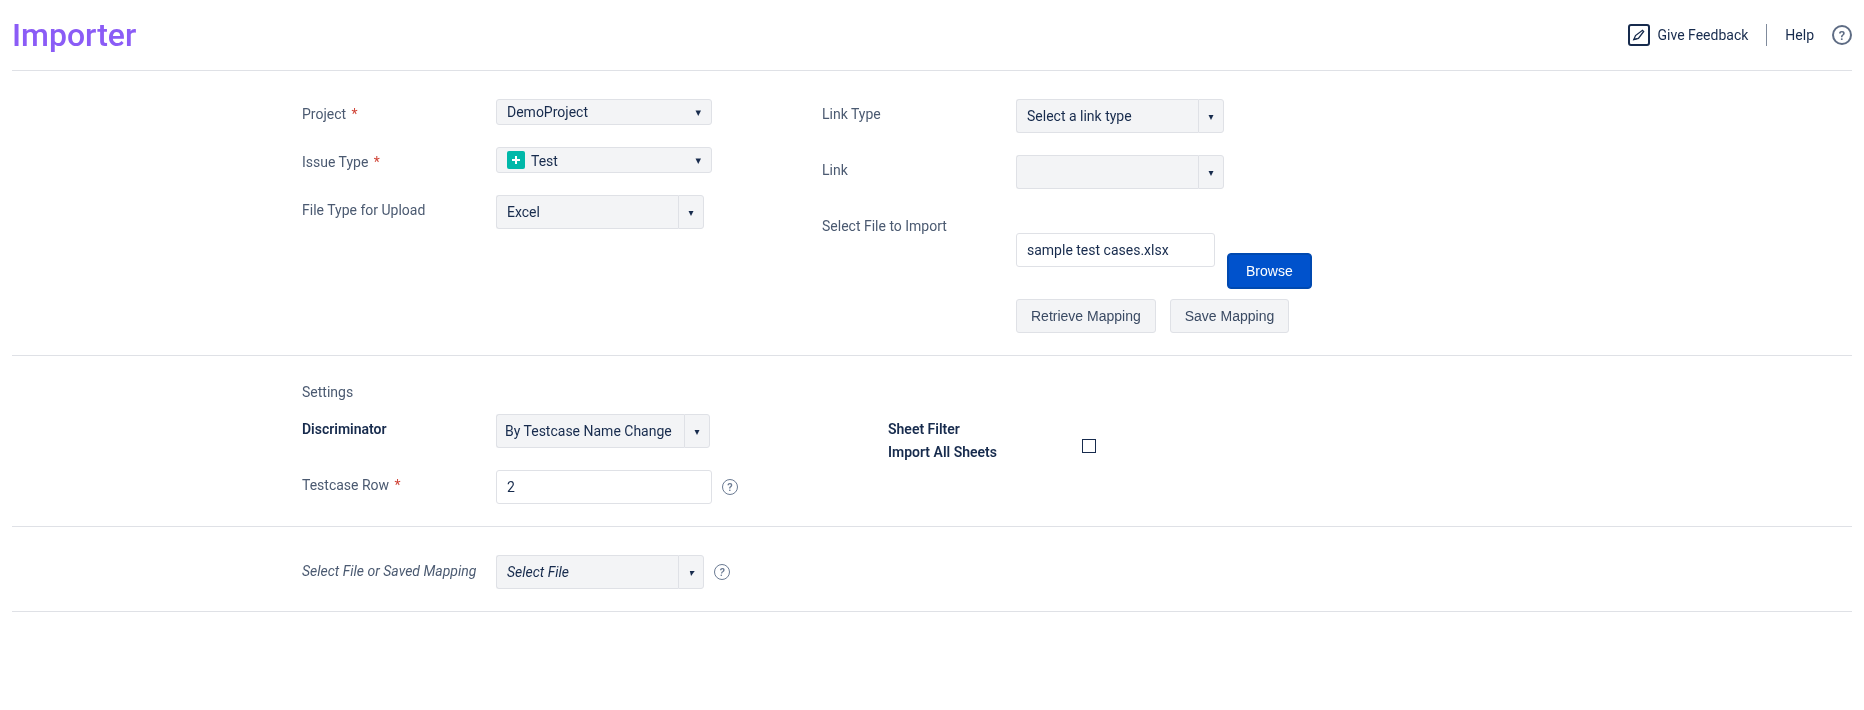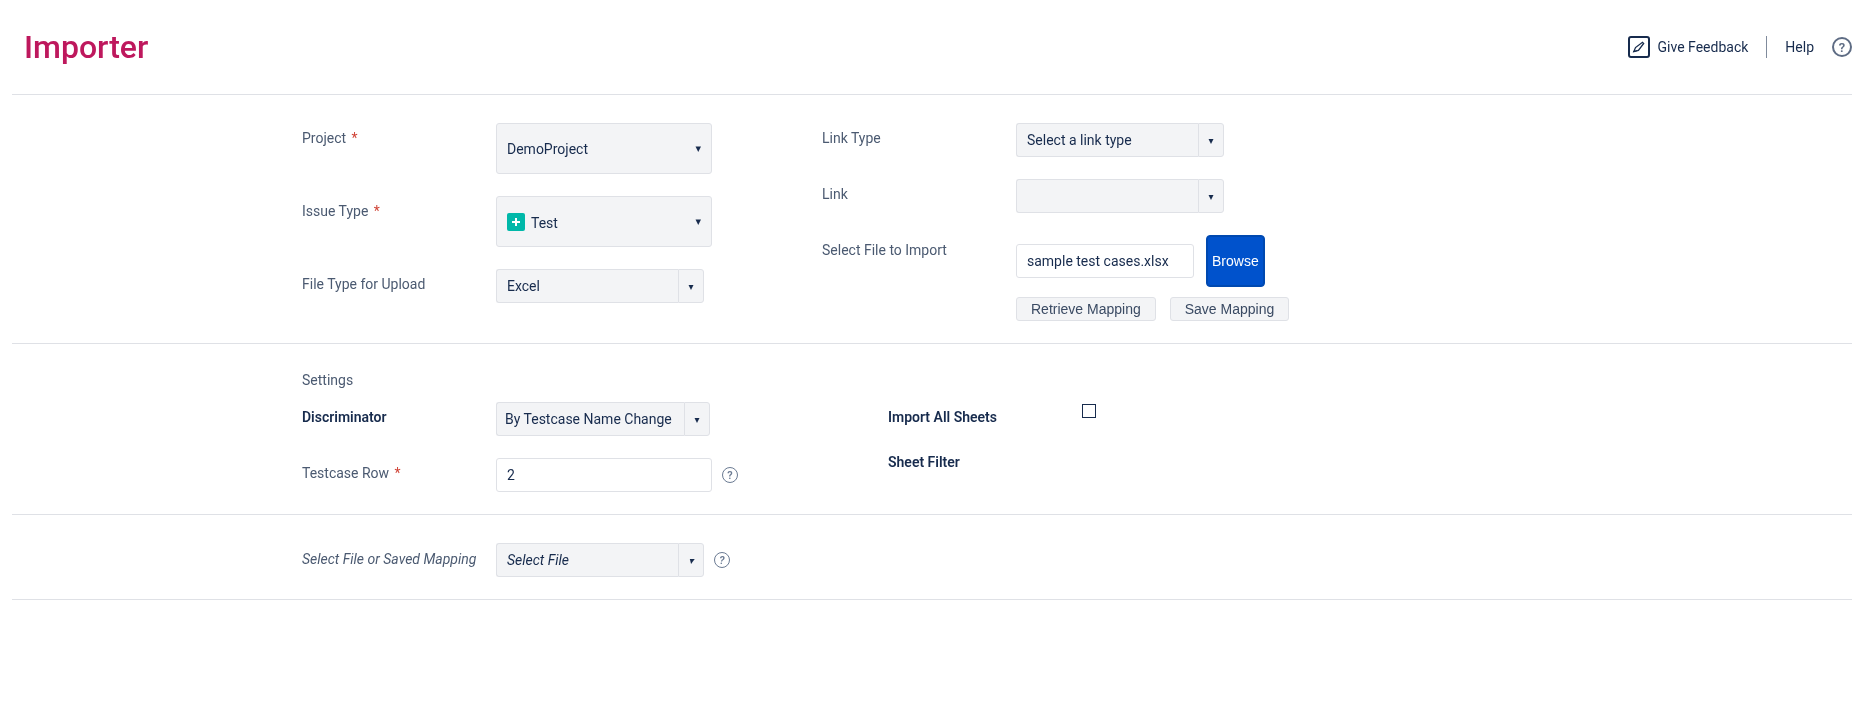--- a/index.html
+++ b/index.html
@@ -17,22 +17,22 @@
   .header {
     display: flex;
     align-items: center;
     justify-content: space-between;
     padding: 8px 0 16px 0;
     border-bottom: 1px solid #dfe1e6;
   }
   .header h1 {
     font-size: 32px;
     font-weight: 500;
-    color: #be185d;
-    margin: 12px;
+    color: #8b5cf6;
+    margin: 0;
   }
   .header-right {
     display: flex;
     align-items: center;
     gap: 18px;
   }
   .feedback {
     display: inline-flex;
     align-items: center;
     gap: 8px;
@@ -72,21 +72,21 @@
   }
 
   .section {
     padding: 28px 0 22px 0;
     border-bottom: 1px solid #dfe1e6;
   }
   .section.last { border-bottom: 1px solid #dfe1e6; font-style: italic; }
   .req { color: #d04437; margin-left: 2px; }
 
   .select, .combo, .input-text {
-    height: 51px;
+    height: 26px;
     border: 1px solid #dfe1e6;
     background: #f3f4f6;
     color: #172b4d;
     padding: 0 10px;
     display: inline-flex;
     align-items: center;
     border-radius: 3px;
     font-size: 14px;
   }
   .combo {
@@ -132,42 +132,43 @@
 
   .input-white {
     background: #ffffff;
     border: 1px solid #dfe1e6;
     height: 34px;
     padding: 0 10px;
     border-radius: 3px;
     font-size: 14px;
     color: #172b4d;
   }
-  .file-input { width: 178px; display:inline-flex; align-items:center; }
+  .file-input { width: 199px; display:inline-flex; align-items:center; }
   .num-input { width: 216px; display:inline-flex; align-items:center; }
 
   .btn-primary {
     background: #0052cc;
     color: #ffffff;
     border: 1px solid #0049b0;
-    height: 52px;
-    padding: 0 5px;
+    height: 36px;
+    padding: 0 18px;
     border-radius: 4px;
     font-weight: 500;
     cursor: pointer;
     font-size: 14px;
+    margin-top: 42px;
   }
   .btn-primary.outline {
     box-shadow: 0 0 0 1px #0049b0 inset;
   }
   .btn-default {
     background: #f3f4f6;
     color: #3a4a63;
     border: 1px solid #dfe1e6;
-    height: 24px;
+    height: 34px;
     padding: 0 14px;
     border-radius: 3px;
     cursor: pointer;
     font-size: 14px;
   }
 
   .inline-gap { display: inline-flex; gap: 12px; align-items: center; }
 
   .issue-icon {
     width: 18px; height: 18px;
@@ -354,29 +355,29 @@
             <div class="flabel">
               <span>Testcase Row</span><span class="req"> *</span>
             </div>
             <div class="fctrl">
               <span class="input-white num-input">2</span>
               <span class="help-sm">?</span>
             </div>
           </div>
         </div>
         <div class="colB">
-          <div class="field-row">
-            <div class="flabel bold" style="width:194px;">Import All Sheets</div>
-            <div class="fctrl">
-              <span class="checkbox"></span>
-            </div>
-          </div>
           <div class="field-row" style="margin-bottom:0;">
             <div class="flabel bold" style="width:194px;">Sheet Filter</div>
             <div class="fctrl"></div>
+          </div>
+          <div class="field-row">
+            <div class="flabel bold" style="width:194px;">Import All Sheets</div>
+            <div class="fctrl">
+              <span class="checkbox"></span>
+            </div>
           </div>
         </div>
       </div>
     </div>
   </div>
 
   <div class="section last">
     <div class="top-form">
       <div class="field-row" style="margin-bottom:0;">
         <div class="flabel" style="width:194px; line-height:1.35;">Select File or Saved Mapping</div>

